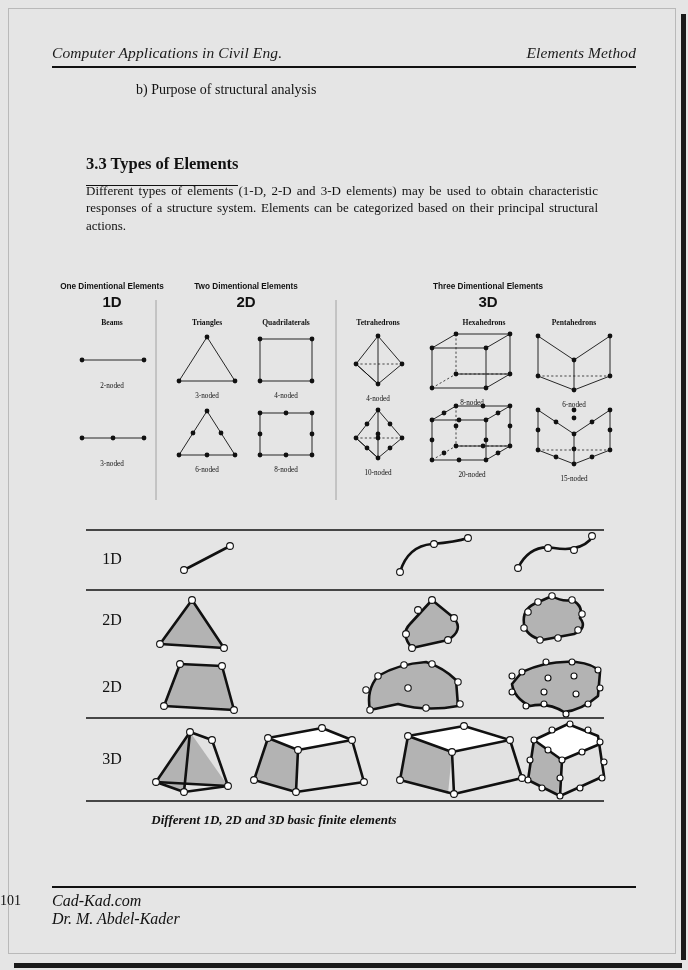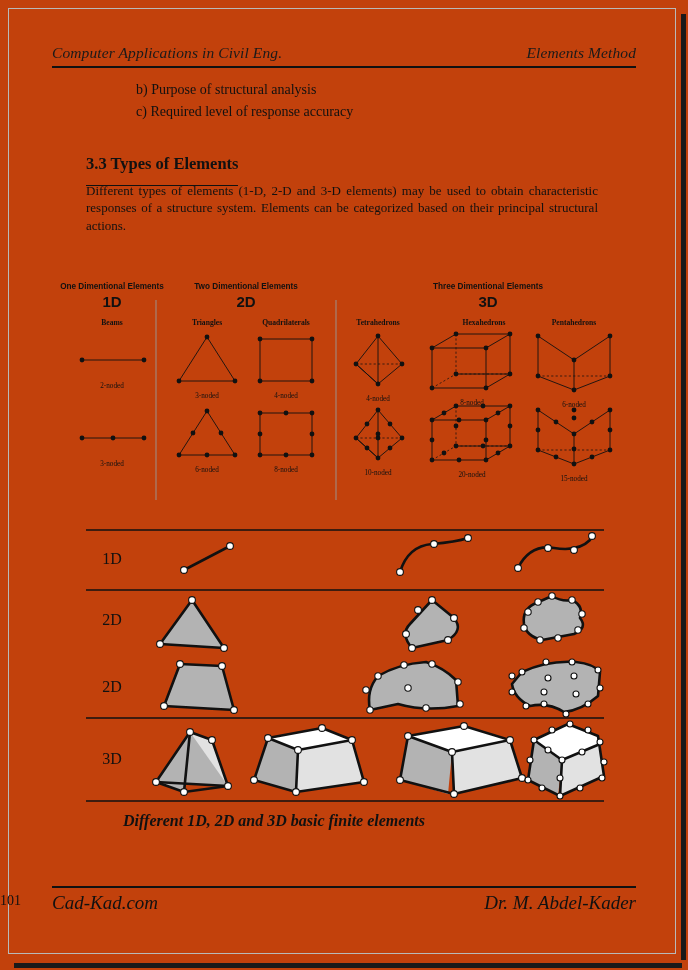--- a/index.html
+++ b/index.html
@@ -8,21 +8,21 @@
   }
   body {
     width: 688px; height: 970px;
     font-family: "Liberation Serif", serif;
     overflow: hidden;
   }
 
   #page {
     position: relative;
     width: 688px; height: 970px;
-    background: #c2410c;
+    background: #e5e5e5;
     box-sizing: border-box;
   }
 
   
   #page-frame {
     position: absolute;
     left: 8px; top: 8px;
     width: 668px; height: 946px;
     border: 1px solid #b9b9b9;
     box-sizing: border-box;
@@ -97,35 +97,35 @@
     position: absolute;
     left: 82px; top: 524px;
     width: 526px; height: 282px;
   }
   #figure2 svg { display:block; }
 
   #figure2-caption {
     position: absolute;
     left: 0; top: 812px; width: 548px;
     text-align: center;
-    font-size: 16px; font-weight: bold; font-style: italic;
+    font-size: 13px; font-weight: bold; font-style: italic;
     color: #111;
   }
 
   
   #footer-rule {
     position: absolute;
     left: 52px; top: 886px; width: 584px; height: 0;
     border-top: 2.4px solid #111;
   }
   #footer {
     position: absolute;
     left: 52px; top: 892px; width: 584px;
     display: flex; justify-content: space-between; align-items: baseline;
-    font-size: 19px; font-style: italic; color: #111;
+    font-size: 16px; font-style: italic; color: #111; flex-direction: column;
   }
   #footer-page {
     position: absolute;
     left: 0; top: 893px; width: 688px;
     text-align: left;
     font-size: 14px; font-style: normal; color: #111;
   }
 </style>
 </head>
 <body>
@@ -136,21 +136,20 @@
   <div id="shadow-right"></div>
   <div id="shadow-bottom"></div>
 
   <div id="header">
     <span>Computer Applications in Civil Eng.</span>
     <span>Elements Method</span>
   </div>
   <div id="header-rule"></div>
 
   <div class="list-line" id="list-b">b) Purpose of structural analysis</div>
-  <div class="list-line" id="list-c">c) Required level of response accuracy</div>
 
   <div id="section-heading">3.3 Types of Elements</div>
 
   <div id="body-para">Different types of elements (1-D, 2-D and 3-D elements) may be used to obtain characteristic responses of a structure system. Elements can be categorized based on their principal structural actions.</div>
 
   <div id="figure1">
     <svg width="576" height="222" viewBox="0 0 576 222" xmlns="http://www.w3.org/2000/svg">
       <defs>
         <style>
           .ttl   { font-family:"Liberation Sans",sans-serif; font-size:8.2px; font-weight:bold; fill:#111; text-anchor:middle; }

